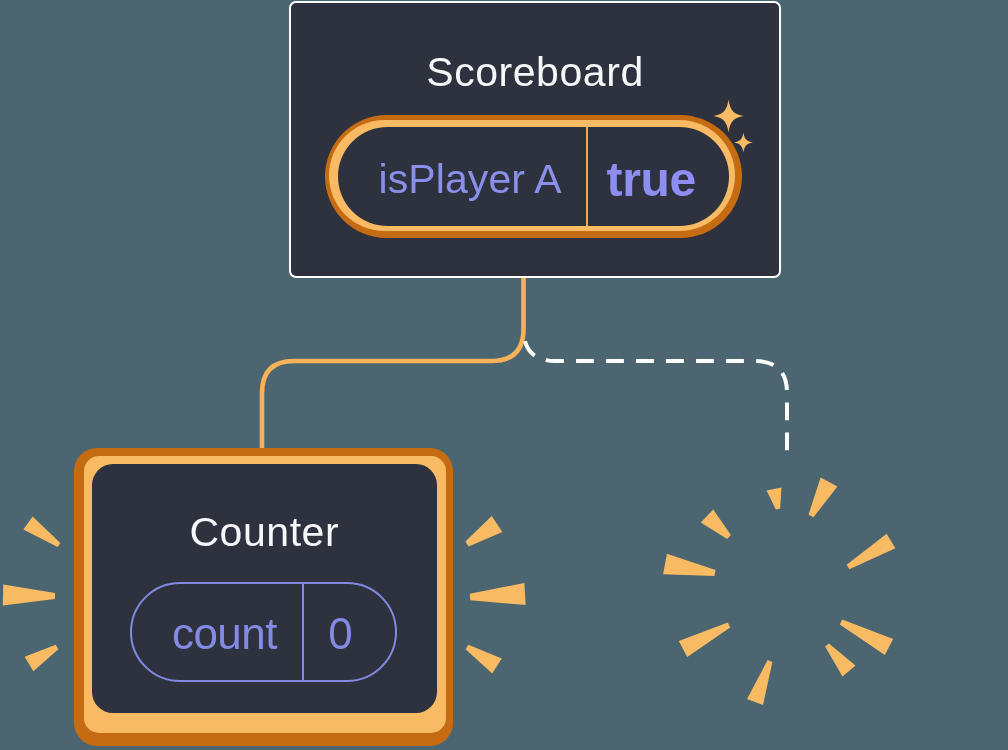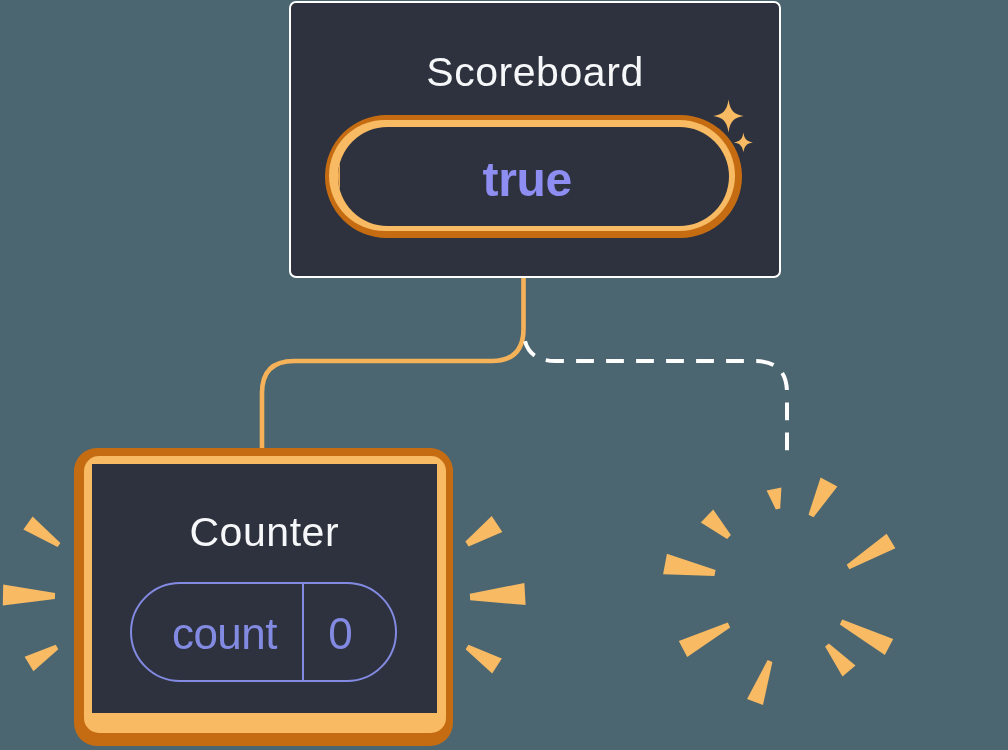--- a/index.html
+++ b/index.html
@@ -45,21 +45,21 @@
     position:absolute;left:74.4px;top:447.7px;width:379.1px;height:298.1px;
     box-sizing:border-box;background:var(--orange-dark);border-radius:23px;
     padding:8.3px 7.5px 13px 9.6px;z-index:1;
   }
   .counter-mid{
     box-sizing:border-box;width:100%;height:100%;background:var(--orange-light);
     border-radius:15px;padding:8.2px 9px 19.7px 7.6px;
   }
   .counter-core{
     box-sizing:border-box;width:100%;height:100%;background:var(--card-bg);
-    border-radius:0;position:relative;
+    border-radius:21px;position:relative;
   }
   .counter-card .card-title{top:48px;}
 
   .count-pill{
     position:absolute;left:38.8px;top:117.8px;width:266.4px;height:100px;
     box-sizing:border-box;border:2px solid var(--lavender-pill);border-radius:50px;
     display:flex;align-items:stretch;overflow:hidden;
   }
   .count-cell{display:flex;align-items:center;justify-content:center;}
   .count-cell.label{width:169.2px;padding-left:15px;box-sizing:border-box;}
@@ -100,20 +100,23 @@
       <polygon points="470.2,600.3 525.6,605.0 524.4,583.0 469.8,593.7"></polygon>
       <polygon points="465.6,649.3 492.2,673.6 501.8,658.4 468.4,644.7"></polygon>
     </g>
   </svg>
 
   <div class="scoreboard-card">
     <div class="card-title">Scoreboard</div>
     <div class="state-pill">
       <div class="state-pill-mid">
         <div class="state-pill-core">
+          <div class="state-cell label">
+            <span class="state-label">isPlayer A</span>
+          </div>
           <div class="state-divider"></div>
           <div class="state-cell value">
             <span class="state-value">true</span>
           </div>
         </div>
       </div>
     </div>
   </div>
 
   <div class="counter-card">

